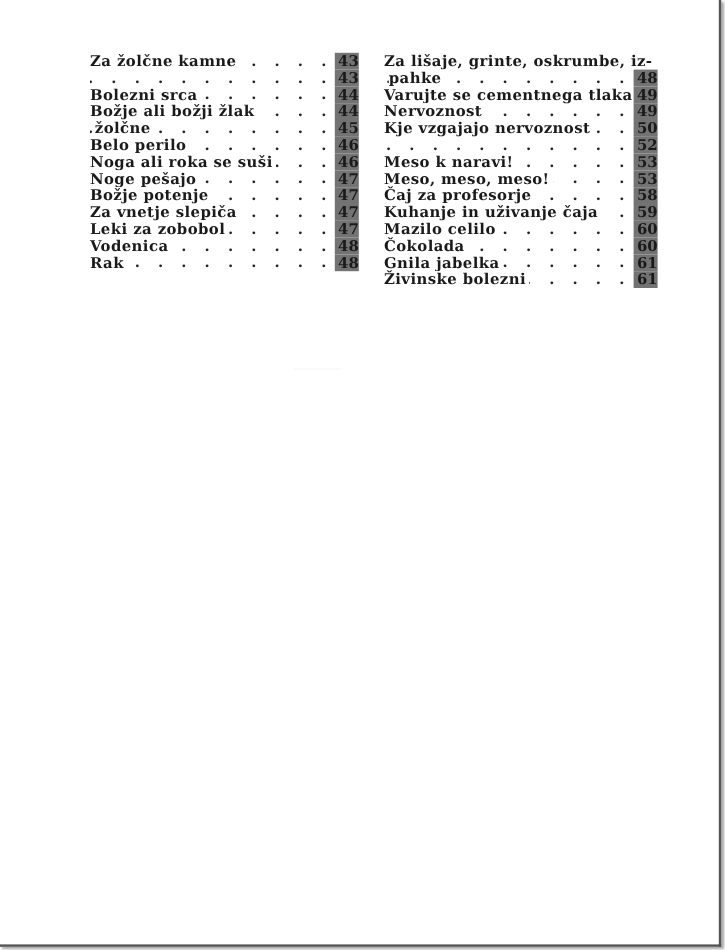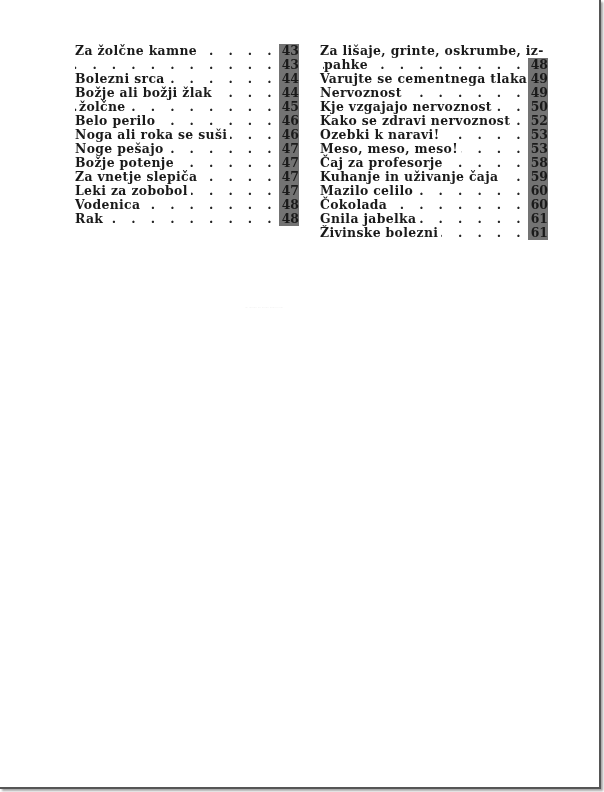--- a/index.html
+++ b/index.html
@@ -112,26 +112,25 @@
         <span class="title">Nervoznost</span>
         <span class="page-num">49</span>
       </div>
     <div class="entry">
         <span class="dots">. . . . . . . . . . . . . . . . . . . . . . . . . . .</span>
         <span class="title">Kje vzgajajo nervoznost</span>
         <span class="page-num">50</span>
       </div>
     <div class="entry">
         <span class="dots">. . . . . . . . . . . . . . . . . . . . . . . . . . .</span>
-        <span class="title">Kako se zdravi nervoznost</span>
         <span class="page-num">52</span>
       </div>
     <div class="entry">
         <span class="dots">. . . . . . . . . . . . . . . . . . . . . . . . . . .</span>
-        <span class="title">Ozebki k naravi!</span>
+        <span class="title">Meso k naravi!</span>
         <span class="page-num">53</span>
       </div>
     <div class="entry">
         <span class="dots">. . . . . . . . . . . . . . . . . . . . . . . . . . .</span>
         <span class="title">Meso, meso, meso!</span>
         <span class="page-num">53</span>
       </div>
     <div class="entry">
         <span class="dots">. . . . . . . . . . . . . . . . . . . . . . . . . . .</span>
         <span class="title">Čaj za profesorje</span>

